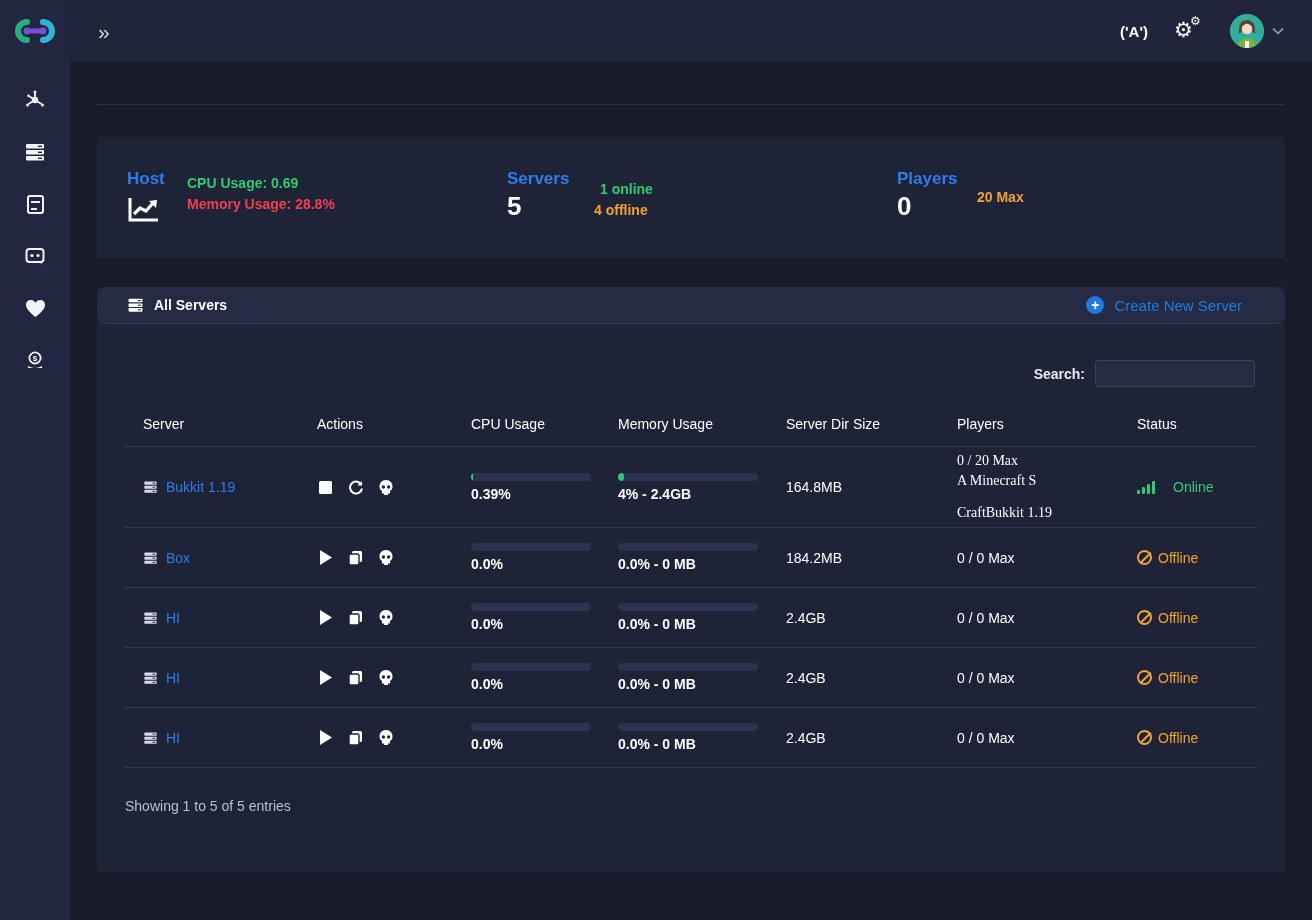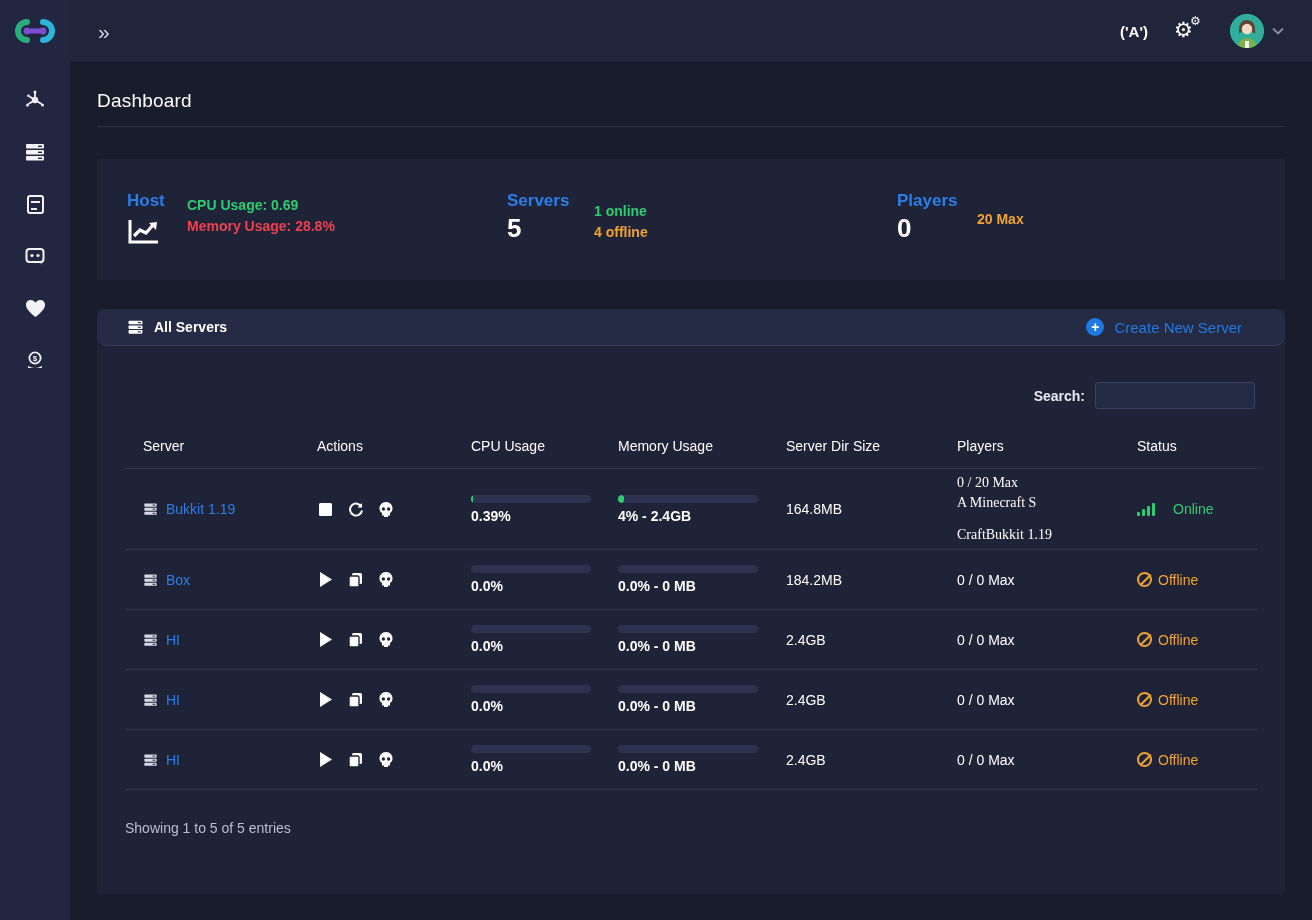--- a/index.html
+++ b/index.html
@@ -42,21 +42,21 @@
   .stat-title { color:#2b7de9; font-size:17px; font-weight:bold; }
   .stat-host { position:absolute; left:30px; top:32px; }
   .stat-host .chart-icon { margin-top:8px; }
   .host-lines { position:absolute; left:90px; top:36px; font-size:14px; line-height:21px; font-weight:bold; }
   .cpu-line { color:#2ecc71; }
   .mem-line { color:#ef4050; }
   .stat-servers { position:absolute; left:410px; top:32px; }
   .stat-players { position:absolute; left:800px; top:32px; }
   .stat-count { font-size:26px; font-weight:bold; margin-top:2px; }
   .servers-lines { position:absolute; left:497px; top:42px; font-size:14px; font-weight:bold; line-height:21px; }
-  .online-line { color:#2ecc71; }
+  .online-line { color:#2ecc71;margin-left:6px; }
   .offline-line { color:#f0a330; }
   .players-max { position:absolute; left:880px; top:52px; font-size:14px; font-weight:bold; color:#f0a330; }
   
   .panel { margin-top:29px; height:585px; background:#1f2337; border-radius:2px; position:relative; }
   .panel-header {
     height:37px; background:#262b45; border-bottom:1px solid #343a58;
     display:flex; align-items:center; padding:0 43px 0 30px;border-radius:10px;
   }
   .panel-title { display:flex; align-items:center; gap:10px; font-size:14px; font-weight:bold; color:#fff; }
   .create-btn { margin-left:auto; display:flex; align-items:center; gap:10px; color:#1f7ae0; font-size:15px; cursor:pointer; }
@@ -184,21 +184,20 @@
         </svg>
       </span>
       <svg class="chev" width="12" height="8" viewBox="0 0 12 8">
         <polyline points="1,1.5 6,6.5 11,1.5" fill="none" stroke="#8b90a5" stroke-width="1.8"></polyline>
       </svg>
     </span>
   </div>
 </div>
 
 <div class="main">
-  <div class="page-title">Dashboard</div>
   <hr class="title-rule">
 
   <div class="stats-card">
     <div class="stat-host">
       <div class="stat-title">Host</div>
       <svg class="chart-icon" width="34" height="26" viewBox="0 0 34 26">
         <polyline points="3,1 3,23 31,23" fill="none" stroke="#fff" stroke-width="3"></polyline>
         <polyline points="7,17 13,11 19,14 26,6" fill="none" stroke="#fff" stroke-width="3.2"></polyline>
         <path d="M22 4 L30 3 L29 11 Z" fill="#fff"></path>
       </svg>

